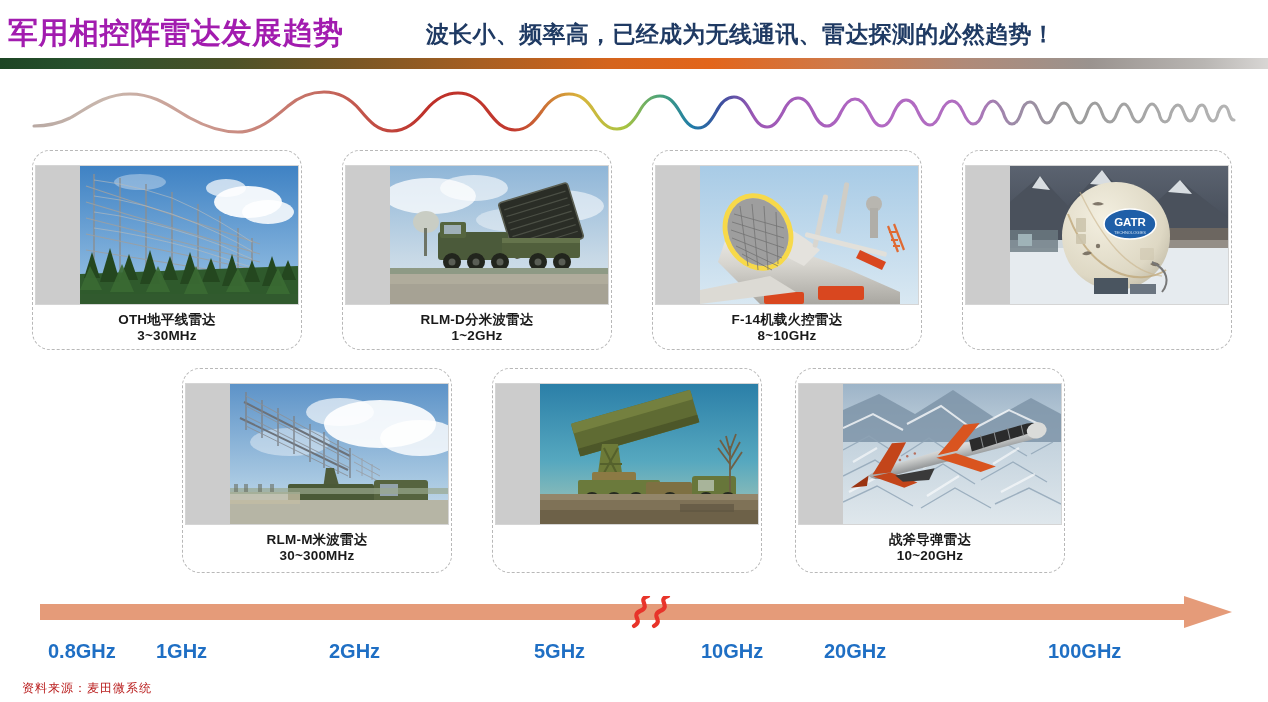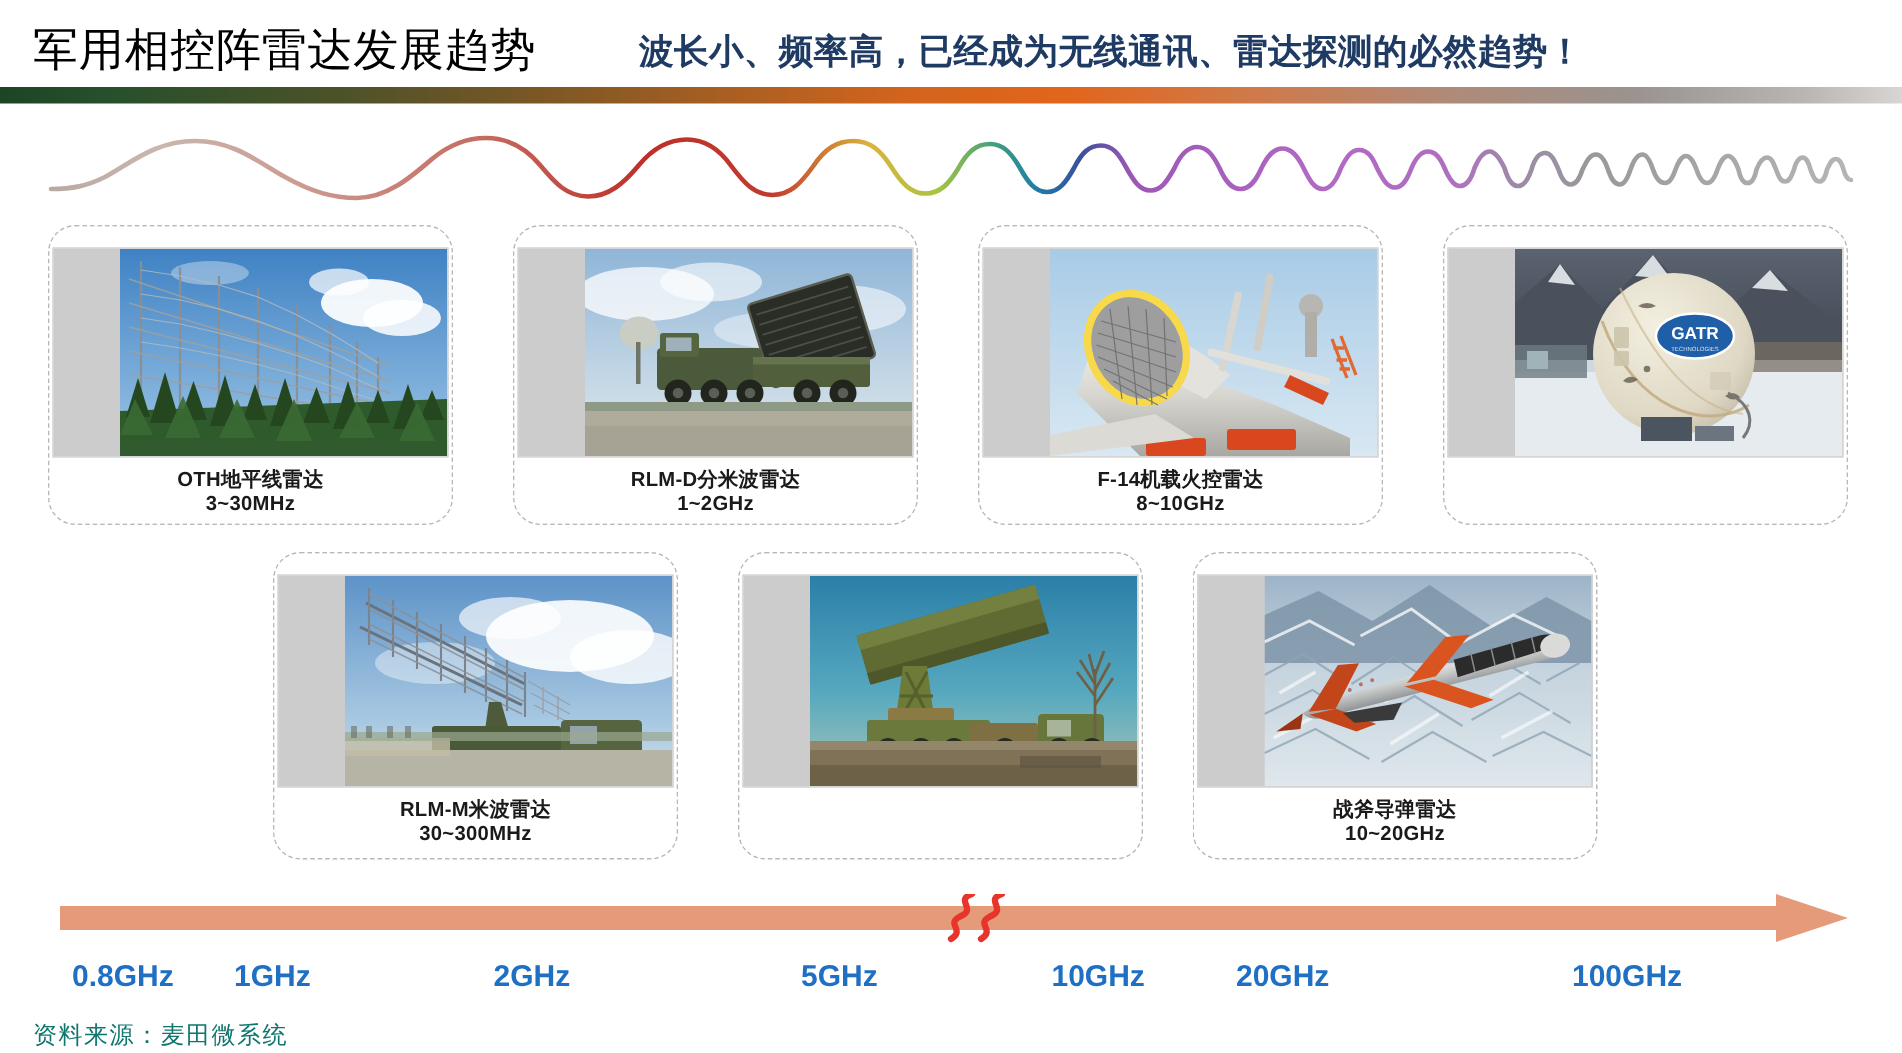--- a/index.html
+++ b/index.html
@@ -5,22 +5,22 @@
   html,body{margin:0;padding:0;}
   body{
     width:1268px;height:702px;background:#ffffff;overflow:hidden;
     font-family:"Liberation Sans","DejaVu Sans",sans-serif;position:relative;
   }
   .slide{position:absolute;inset:0;}
 
   
   .header{position:absolute;left:0;top:0;width:1268px;height:70px;}
   .title-main{
-    position:absolute;left:22px;top:13px;
-    font-size:30px;font-weight:normal;color:#000000;letter-spacing:0.5px;
+    position:absolute;left:8px;top:13px;
+    font-size:30px;font-weight:bold;color:#a21caf;letter-spacing:0.5px;
     white-space:nowrap;
   }
   .title-sub{
     position:absolute;left:426px;top:19px;
     font-size:23px;font-weight:bold;color:#1F3A63;letter-spacing:0.3px;
     white-space:nowrap;
   }
   .header-rule{
     position:absolute;left:0;top:58px;width:1268px;height:11px;
     background:linear-gradient(90deg,
@@ -62,21 +62,21 @@
   .axis-wrap{position:absolute;left:0;top:596px;width:1268px;height:46px;}
   .axis-labels{position:absolute;left:16px;top:640px;width:1268px;height:34px;}
   .axis-label{
     position:absolute;top:0;font-size:20px;font-weight:bold;color:#1F6FC4;
     white-space:nowrap;
   }
 
   
   .footer{
     position:absolute;left:22px;top:680px;
-    font-size:16px;color:#0f766e;letter-spacing:1px;
+    font-size:12px;color:#b91c1c;letter-spacing:1px;
     font-family:"DejaVu Serif","Liberation Serif",serif;
   }
 </style>
 </head>
 <body>
 
 <div class="slide">
 
   <div class="header">
     <div class="title-main">军用相控阵雷达发展趋势</div>

